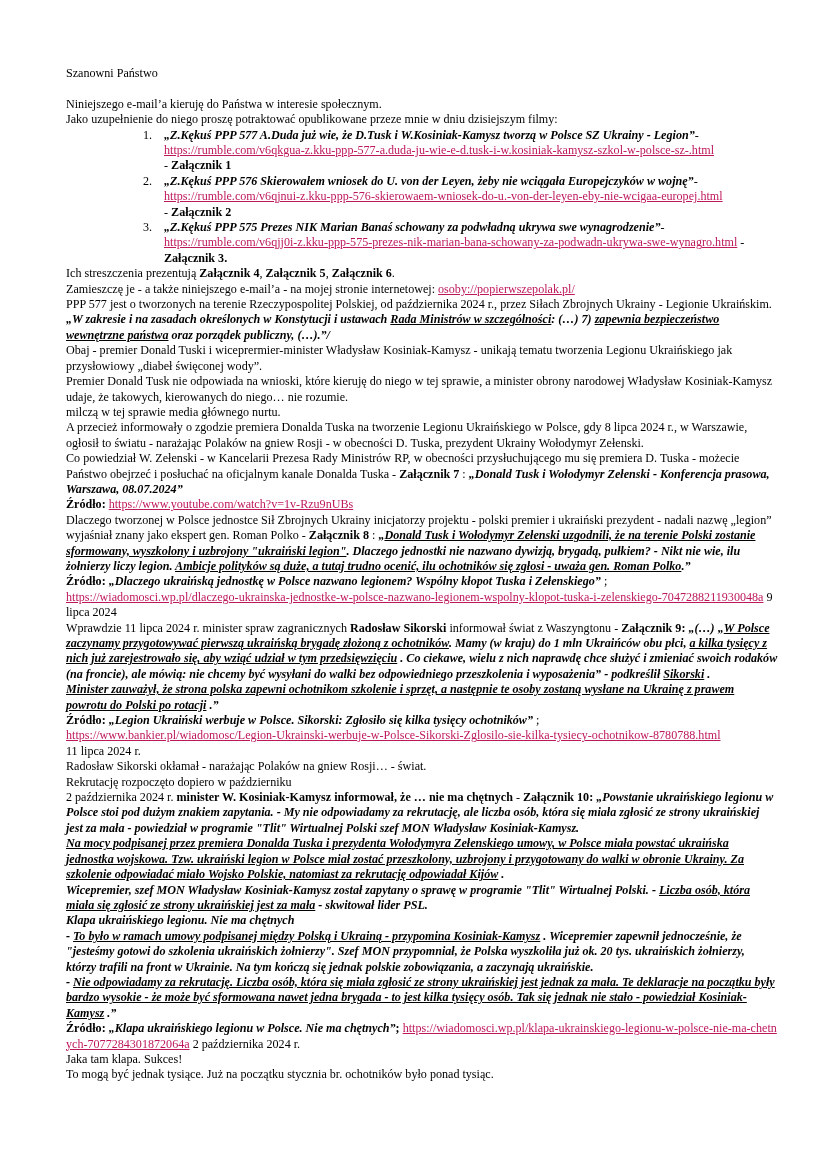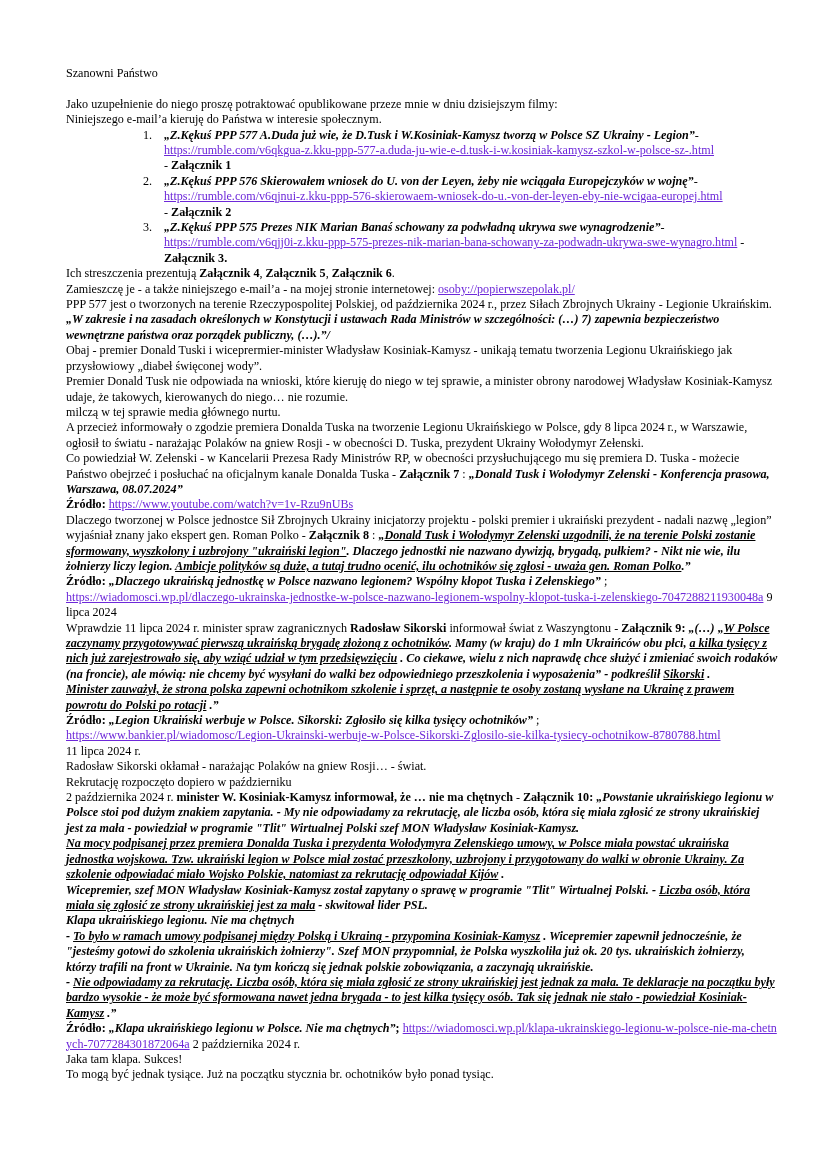--- a/index.html
+++ b/index.html
@@ -49,43 +49,43 @@
   ol.items > li::before {
     content: counter(itm) ".";
     position: absolute;
     left: 62px;
     width: 24px;
     text-align: right;
     font-weight: normal;
     font-style: normal;
   }
   .b { font-weight: bold; }
-  .u { }
+  .u { text-decoration: underline; }
   .bi { font-weight: bold; font-style: italic; }
   .biu { font-weight: bold; font-style: italic; text-decoration: underline; }
   .bu { font-weight: bold; }
   a.link, .link {
-    color: #6d28d9;
+    color: #be185d;
     text-decoration: underline;
     word-break: break-all;
   }
   .para { margin: 0; padding: 0; }
 </style>
 </head>
 <body>
 
 <div class="page">
   <div class="doc">
 
     <p class="line para">Szanowni Państwo</p>
 
     <div class="spacer"></div>
 
+    <p class="line para">Niniejszego e-mail’a kieruję do Państwa w interesie społecznym.</p>
     <p class="line para">Jako uzupełnienie do niego proszę potraktować opublikowane przeze mnie w dniu dzisiejszym filmy:</p>
-    <p class="line para">Niniejszego e-mail’a kieruję do Państwa w interesie społecznym.</p>
 
     <ol class="items">
       <li>
         <span class="bi">„Z.Kękuś PPP 577 A.Duda już wie, że D.Tusk i W.Kosiniak-Kamysz tworzą w Polsce SZ Ukrainy - Legion”</span><span>-</span><br>
         <a class="link" href="#">https://rumble.com/v6qkgua-z.kku-ppp-577-a.duda-ju-wie-e-d.tusk-i-w.kosiniak-kamysz-szkol-w-polsce-sz-.html</a><br>
         <span>-</span> <span class="bu">Załącznik 1</span>
       </li>
       <li>
         <span class="bi">„Z.Kękuś PPP 576 Skierowałem wniosek do U. von der Leyen, żeby nie wciągała Europejczyków w wojnę”</span><span>-</span><br>
         <a class="link" href="#">https://rumble.com/v6qjnui-z.kku-ppp-576-skierowaem-wniosek-do-u.-von-der-leyen-eby-nie-wcigaa-europej.html</a><br>

